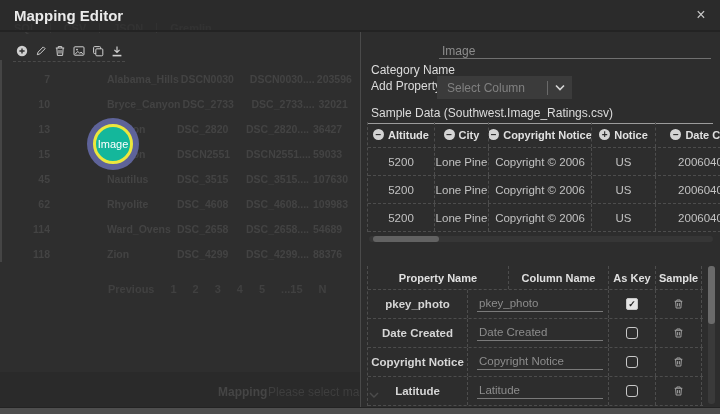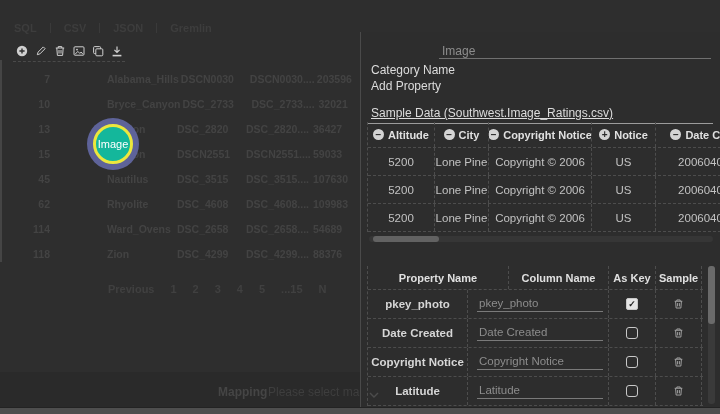--- a/index.html
+++ b/index.html
@@ -207,20 +207,24 @@
         <span>...15</span>
 
         <span>N</span>
 
     </div>
     <div class="bd-footband"></div>
     <span class="bd-maplabel">Mapping</span>
     <span class="bd-maphint">Please select mapping</span>
   </div>
 
+  <div class="titlebar">
+    <span class="title">Mapping Editor</span>
+    <div class="close-btn">×</div>
+  </div>
 
   <div class="canvas">
     <div class="toolbar">
       <div class="tbtn">
         <svg width="12" height="12" viewBox="0 0 12 12">
           <circle cx="6" cy="6" r="5.2" fill="#cfcfcf"></circle>
           <path d="M6 3.4v5.2M3.4 6h5.2" stroke="#2e2e2e" stroke-width="1.4" fill="none"></path>
         </svg>
       </div>
       <div class="tbtn">
@@ -261,22 +265,31 @@
   </div>
 
   <div class="panel">
 
     <span class="flabel" style="top:31px;">Category Name</span>
     <div class="cat-input">
       <span>Image</span>
     </div>
 
     <span class="flabel" style="top:47px;">Add Property</span>
-
-    <div class="section" style="top:74px;text-decoration:underline;">Sample Data (Southwest.Image_Ratings.csv)</div>
+    <div class="select">
+      <span class="sel-text">Select Column</span>
+      <span class="sel-div"></span>
+      <span class="sel-caret">
+        <svg width="10" height="7" viewBox="0 0 10 7">
+            <path d="M1 1.5l4 4 4-4" fill="none" stroke="#d6d6d6" stroke-width="1.6"></path>
+          </svg>
+      </span>
+    </div>
+
+    <div class="section" style="top:74px;">Sample Data (Southwest.Image_Ratings.csv)</div>
 
     <div class="stable">
       <div class="srow h">
 
           <div class="scell">
             <span class="sign">−</span>
             <span>Altitude</span>
           </div>
 
           <div class="scell">

